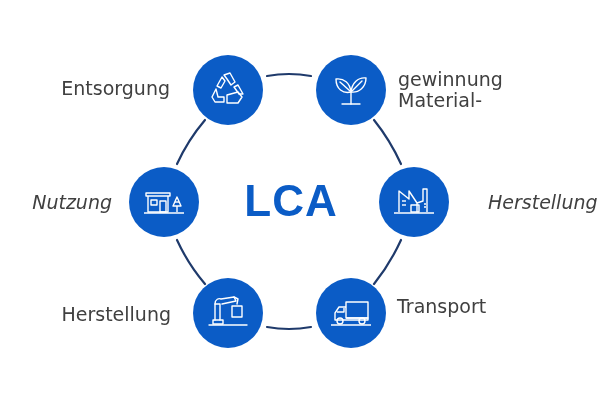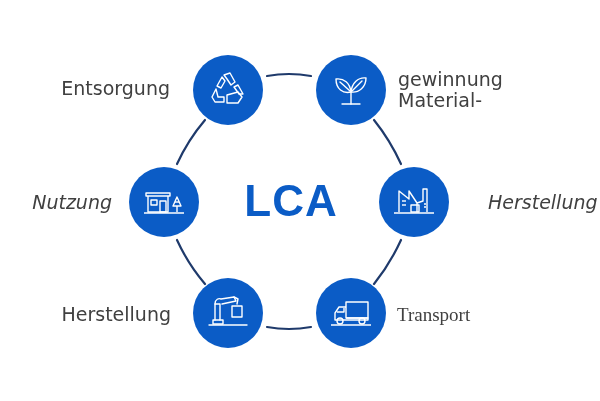--- a/index.html
+++ b/index.html
@@ -102,13 +102,13 @@
   <svg viewBox="0 0 46 46" fill="none" stroke="#fff" stroke-width="1.4" stroke-linejoin="round">
     <rect x="18" y="12" width="22" height="16"></rect>
     <path d="M18 17 L11 17 L7 23 L7 30 L18 30"></path>
     <path d="M9 22 L16 22 L16 18"></path>
     <path d="M18 28 L40 28 L40 30 L18 30"></path>
     <circle cx="12" cy="31" r="3"></circle>
     <circle cx="34" cy="31" r="3"></circle>
     <path d="M3 35 L43 35"></path>
   </svg>
 </div>
-<div class="label" style="left:397px; top:304px;font-family:Liberation Serif, serif;">Transport</div>
+<div class="label" style="left:397px; top:296px;">Transport</div>
 
 </body></html>

